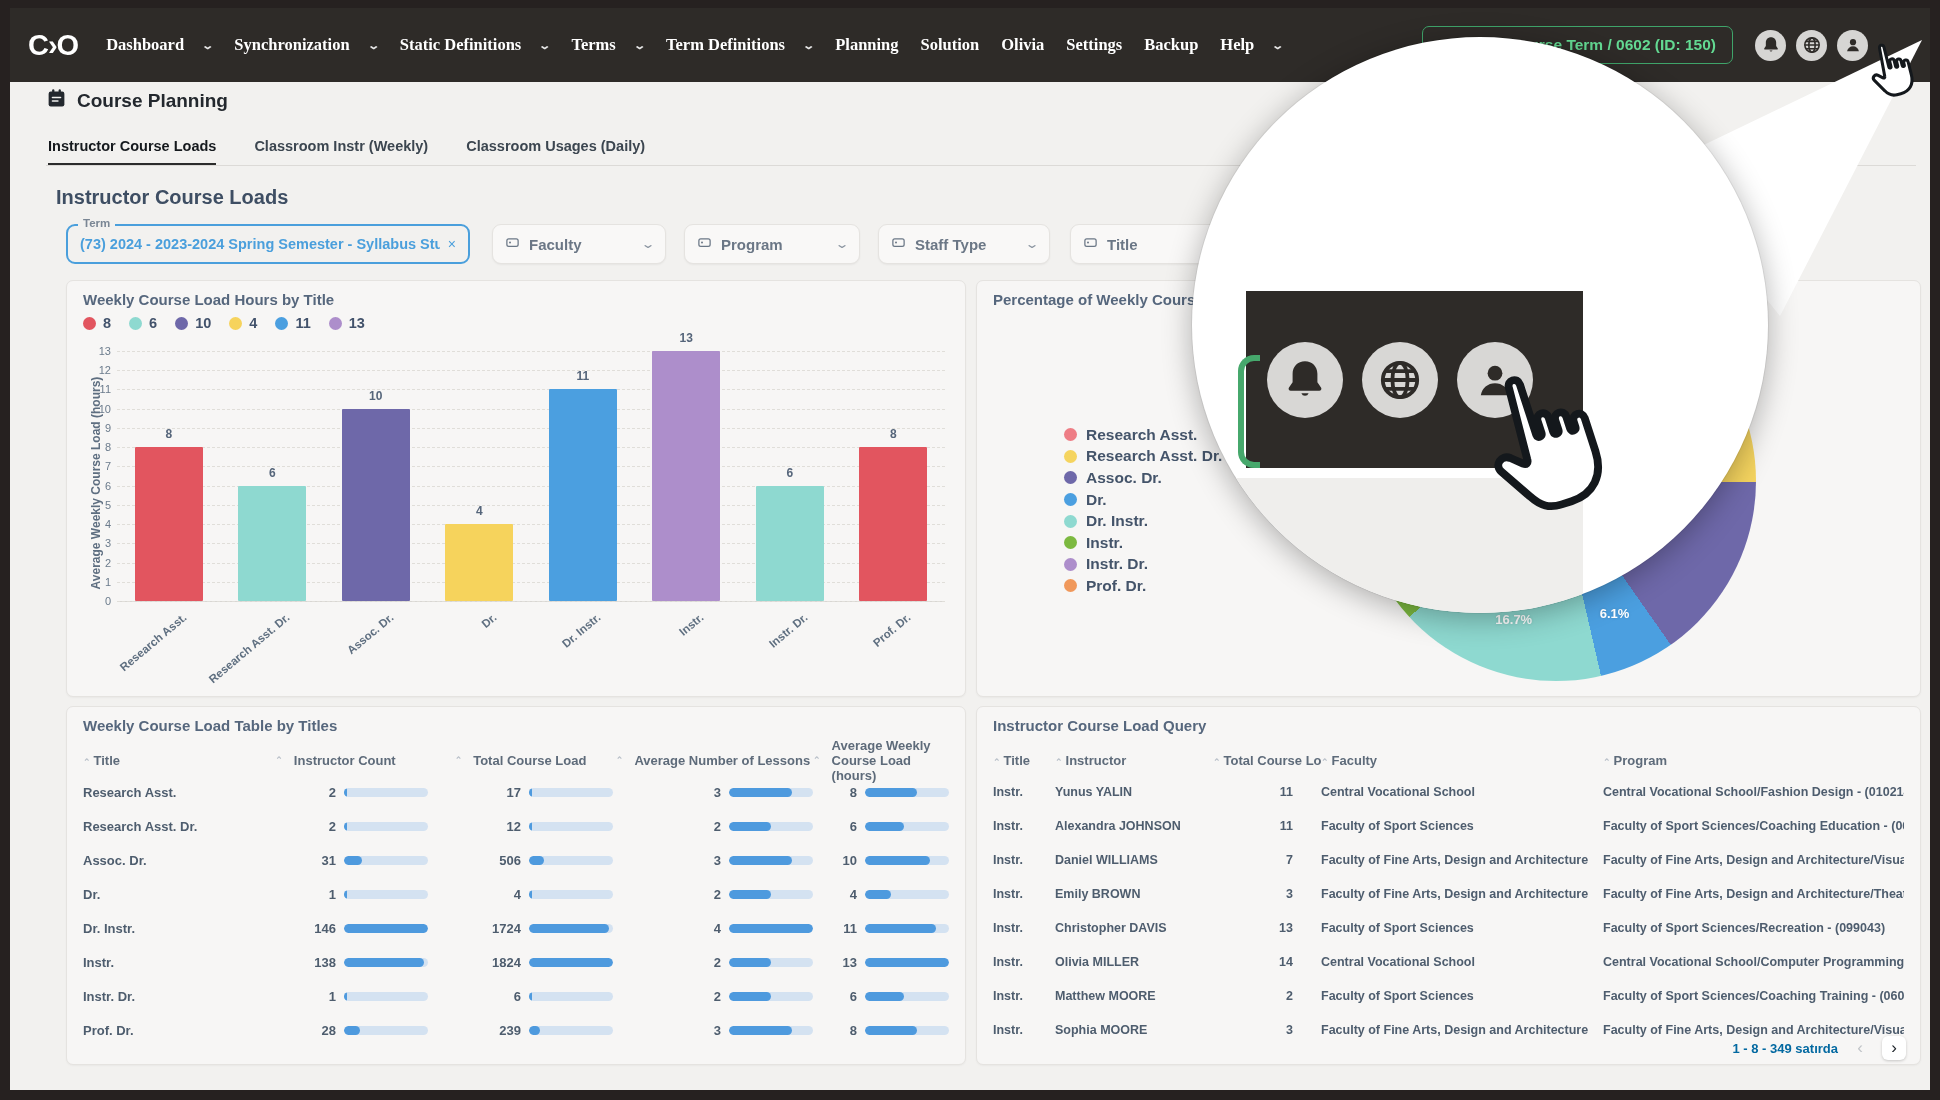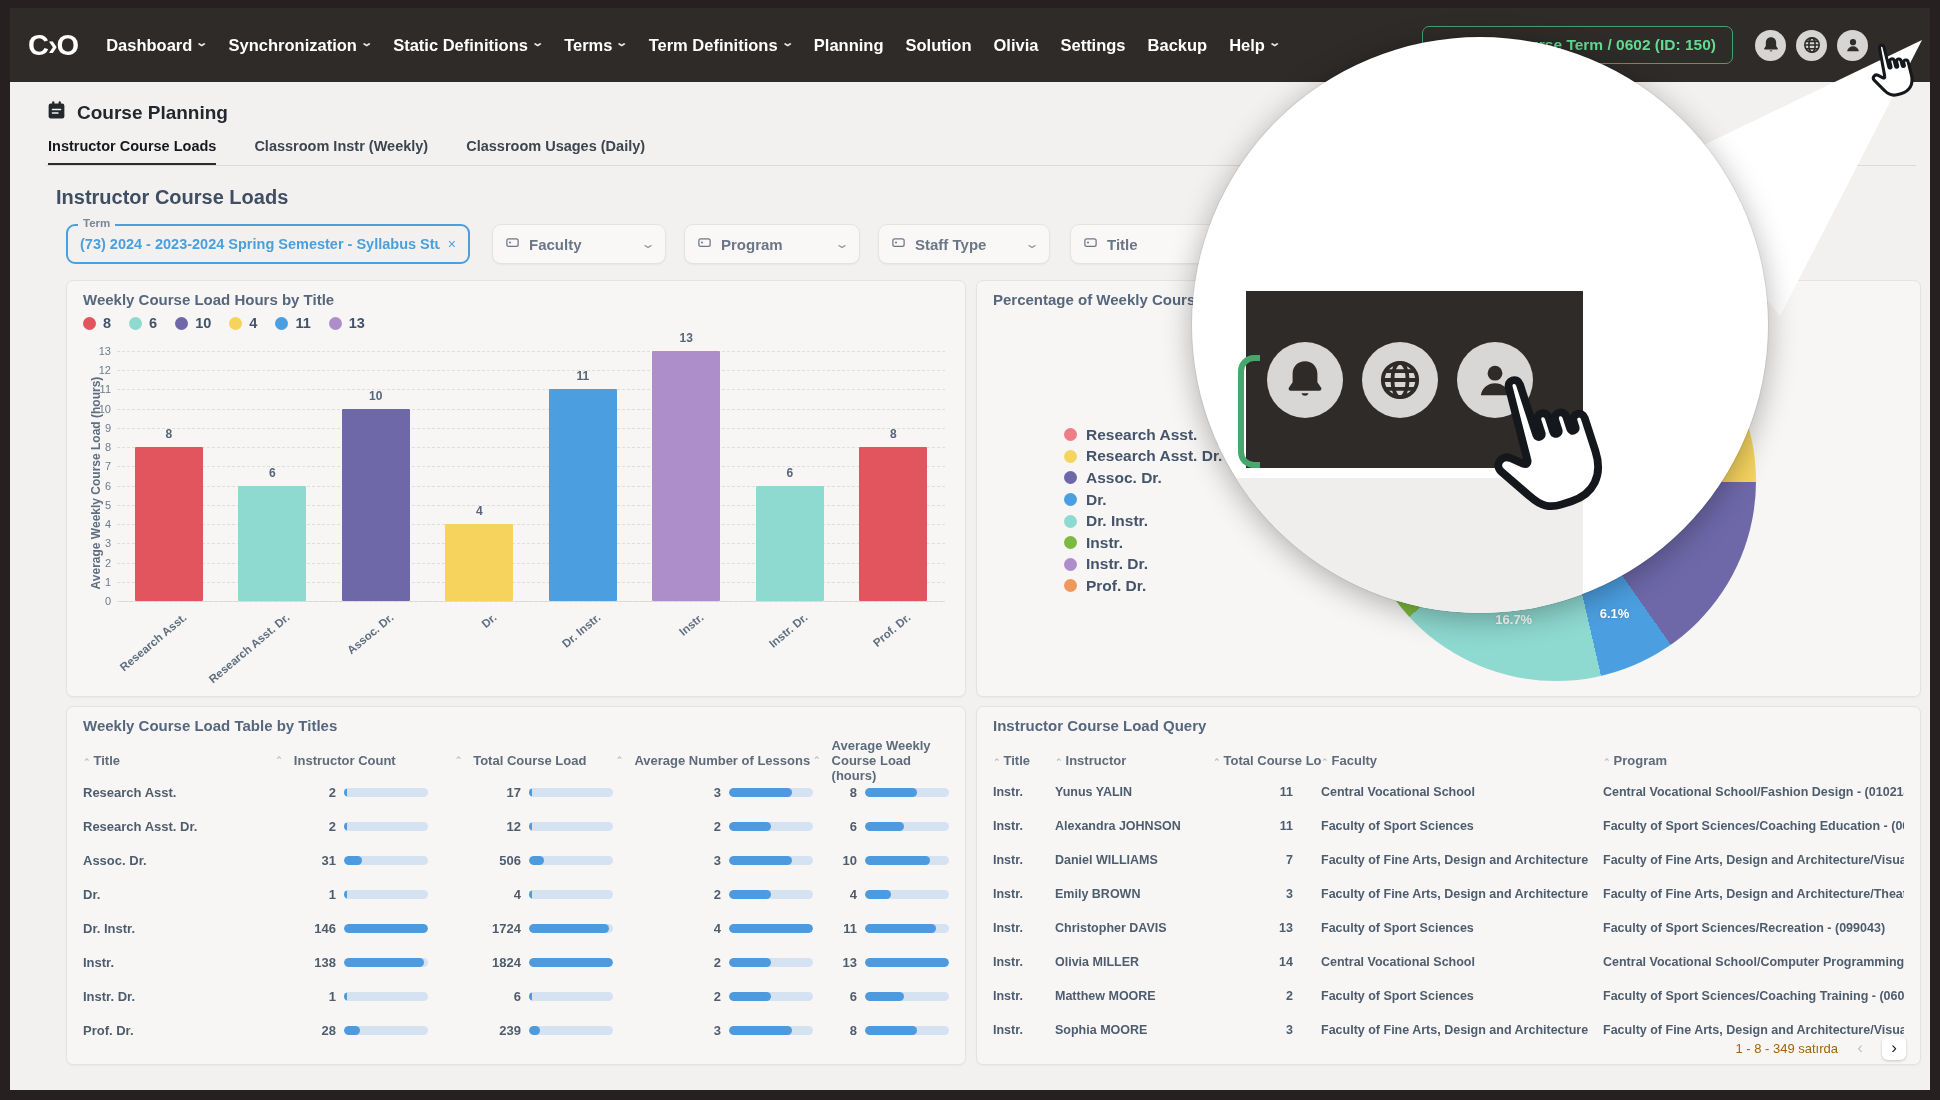--- a/index.html
+++ b/index.html
@@ -1,28 +1,28 @@
 <!DOCTYPE html>
 <html><head>
 <meta charset="utf-8">
 <style>
   html,body{margin:0;padding:0;background:#262120;}
   #app{position:relative;width:1940px;height:1100px;background:#262120;font-family:"Liberation Sans",sans-serif;overflow:hidden;}
   
   #navbar{position:absolute;left:10px;top:8px;width:1920px;height:74px;background:#2e2b28;display:flex;align-items:center;padding:0 18px;box-sizing:border-box;gap:22px;}
   #logo{color:#fff;font-size:29px;font-weight:bold;letter-spacing:-1px;margin-right:6px;white-space:nowrap;}
-  .nav-item{color:#fff;font-size:16.5px;font-weight:600;white-space:nowrap;cursor:pointer;display:flex;align-items:flex-start;gap:5px;}
+  .nav-item{color:#fff;font-size:16.5px;font-weight:600;white-space:nowrap;cursor:pointer;display:flex;align-items:center;gap:19px;font-family:Liberation Serif, serif;}
   .nav-caret{font-size:11px;color:#e8e8e8;transform:scaleX(1.4);}
   #term-badge{margin-left:auto;border:1.5px solid #3fa46a;border-radius:7px;color:#63d992;font-size:15.5px;font-weight:600;padding:9px 16px;white-space:nowrap;}
   #nav-icons{display:flex;gap:10px;align-items:center;margin-right:44px;}
   .nav-ico{width:31px;height:31px;border-radius:50%;background:#d6d5d3;display:flex;align-items:center;justify-content:center;}
   .nav-ico svg{width:20px;height:20px;}
   
   #content{position:absolute;left:10px;top:82px;width:1920px;height:1008px;background:#f2f1ef;}
-  #page-title-row{position:absolute;left:36px;top:18px;display:flex;align-items:center;gap:10px;color:#23282e;font-size:19px;font-weight:700;}
+  #page-title-row{position:absolute;left:36px;top:6px;display:flex;align-items:center;gap:10px;color:#23282e;font-size:19px;font-weight:700;}
   #tabs{position:absolute;left:38px;top:56px;display:flex;gap:38px;}
   .tab{font-size:14.5px;font-weight:600;color:#3c4650;padding-bottom:9px;cursor:pointer;}
   .tab.active{color:#15191d;border-bottom:3px solid #2c2c2c;}
   #tab-divider{position:absolute;left:36px;top:83px;width:1870px;height:1px;background:#dcdad7;}
   #section-title{position:absolute;left:46px;top:104px;font-size:20px;font-weight:700;color:#3e4e63;}
   
   .term-box{position:absolute;left:56px;top:142px;width:404px;height:40px;border:2px solid #4a9fdc;border-radius:9px;box-sizing:border-box;background:transparent;display:flex;align-items:center;padding:0 12px;gap:8px;}
   .term-label{position:absolute;top:-9px;left:10px;background:#f2f1ef;padding:0 5px;font-size:11.5px;color:#7a8694;font-weight:600;}
   .term-value{color:#4a9fdc;font-size:14.5px;font-weight:700;white-space:nowrap;overflow:hidden;}
   .term-x{color:#4a9fdc;font-size:14px;font-weight:400;margin-left:auto;cursor:pointer;}
@@ -60,21 +60,21 @@
   .trow{display:flex;align-items:center;height:34px;}
   .trow.head{height:30px;}
   .th{font-size:13px;font-weight:600;color:#5e6b7a;}
   .td{font-size:13px;color:#4e5d6e;font-weight:600;}
   .sort-caret{color:#b8bfc8;font-size:9px;margin-right:3px;}
   .numcell{display:flex;align-items:center;justify-content:flex-end;gap:8px;}
   .pbar{width:84px;height:9px;border-radius:5px;background:#d4e2f1;overflow:hidden;}
   .pbar>div{height:100%;border-radius:5px;background:#4e9ade;}
   .ellip{white-space:nowrap;overflow:hidden;}
   #pagination{position:absolute;right:14px;bottom:3px;display:flex;align-items:center;gap:10px;height:26px;}
-  #pag-text{font-size:13px;color:#a16207;font-weight:400;}
+  #pag-text{font-size:13px;color:#0369a1;font-weight:700;}
   .pag-btn{width:24px;height:24px;display:flex;align-items:center;justify-content:center;font-size:17px;border-radius:6px;cursor:pointer;}
   .pag-btn.prev{color:#c0c4c8;}
   .pag-btn.next{color:#20262c;background:#ffffff;box-shadow:0 1px 3px rgba(0,0,0,.2);}
   
   #bubble-tail{position:absolute;left:1600px;top:26px;width:340px;height:310px;z-index:39;}
   #bubble{position:absolute;left:1192px;top:37px;width:576px;height:576px;border-radius:50%;background:#ffffff;z-index:40;overflow:hidden;box-shadow:0 6px 30px rgba(0,0,0,.30),0 0 0 1px rgba(0,0,0,.06);}
   #bubble-band{position:absolute;left:54px;top:254px;width:337px;height:177px;background:#2e2b28;}
   #bubble-grey{position:absolute;left:0px;top:441px;width:391px;height:135px;background:#efeeec;}
   #bubble-pill-edge{position:absolute;left:46px;top:318px;width:22px;height:113px;border:6px solid #46a86c;border-right:none;border-radius:16px 0 0 16px;box-sizing:border-box;}
   #bubble-icons{position:absolute;left:75px;top:305px;display:flex;gap:19px;}

